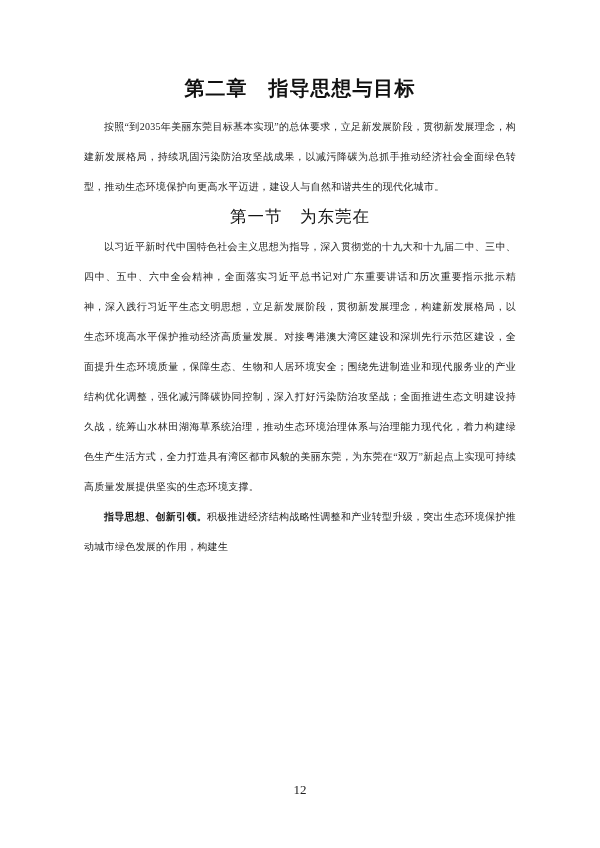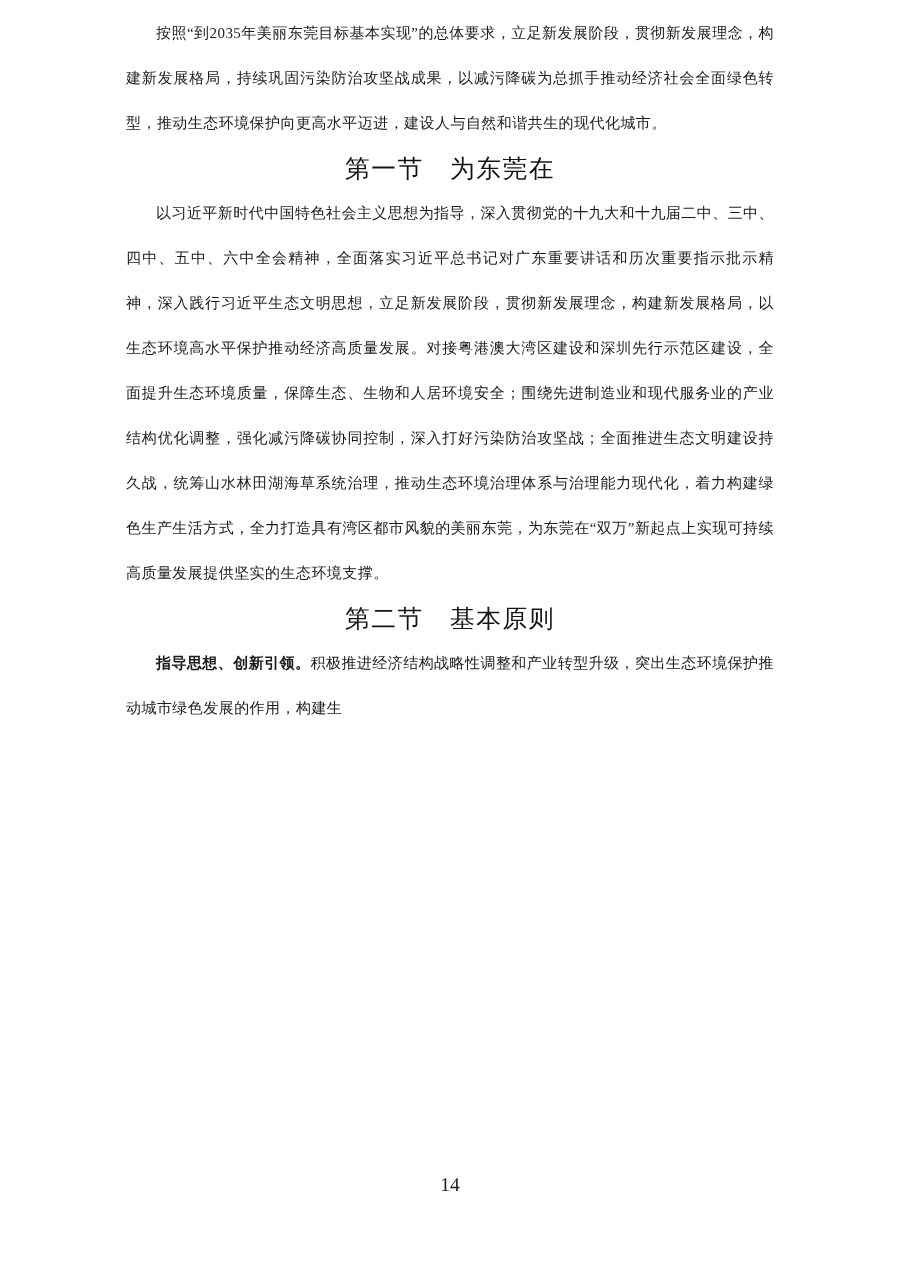--- a/index.html
+++ b/index.html
@@ -67,27 +67,27 @@
     line-height: 18px;
     color: #222222;
   }
 </style>
 </head>
 <body>
 
 <div class="page">
   <div class="content">
 
+    <h1 class="chapter-title">第二章　指导思想与目标</h1>
 
     <p class="body-para first-para">按照“到2035年美丽东莞目标基本实现”的总体要求，立足新发展阶段，贯彻新发展理念，构建新发展格局，持续巩固污染防治攻坚战成果，以减污降碳为总抓手推动经济社会全面绿色转型，推动生态环境保护向更高水平迈进，建设人与自然和谐共生的现代化城市。</p>
 
     <h2 class="section-title">第一节　为东莞在</h2>
 
     <p class="body-para">以习近平新时代中国特色社会主义思想为指导，深入贯彻党的十九大和十九届二中、三中、四中、五中、六中全会精神，全面落实习近平总书记对广东重要讲话和历次重要指示批示精神，深入践行习近平生态文明思想，立足新发展阶段，贯彻新发展理念，构建新发展格局，以生态环境高水平保护推动经济高质量发展。对接粤港澳大湾区建设和深圳先行示范区建设，全面提升生态环境质量，保障生态、生物和人居环境安全；围绕先进制造业和现代服务业的产业结构优化调整，强化减污降碳协同控制，深入打好污染防治攻坚战；全面推进生态文明建设持久战，统筹山水林田湖海草系统治理，推动生态环境治理体系与治理能力现代化，着力构建绿色生产生活方式，全力打造具有湾区都市风貌的美丽东莞，为东莞在“双万”新起点上实现可持续高质量发展提供坚实的生态环境支撑。</p>
 
-    <h2 class="section-title">第二节　基本原则</h2>
 
     <p class="body-para"><span class="lead-bold">指导思想、创新引领。</span><span>积极推进经济结构战略性调整和产业转型升级，突出生态环境保护推动城市绿色发展的作用，构建生</span></p>
 
   </div>
 
-  <div class="page-number">14</div>
+  <div class="page-number">12</div>
 </div>
 
 </body></html>

